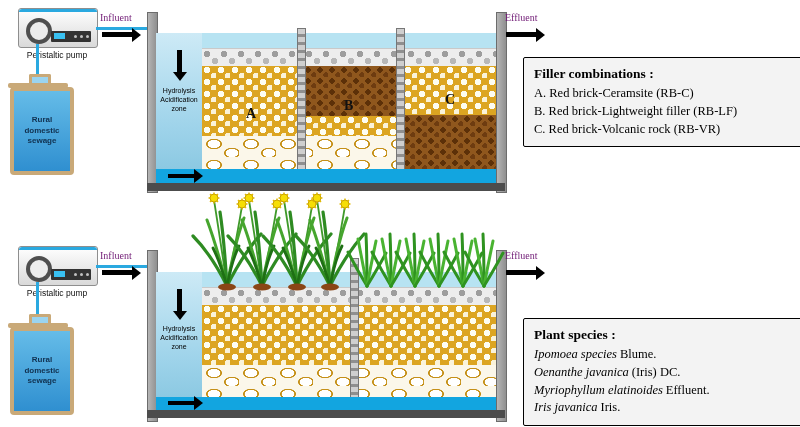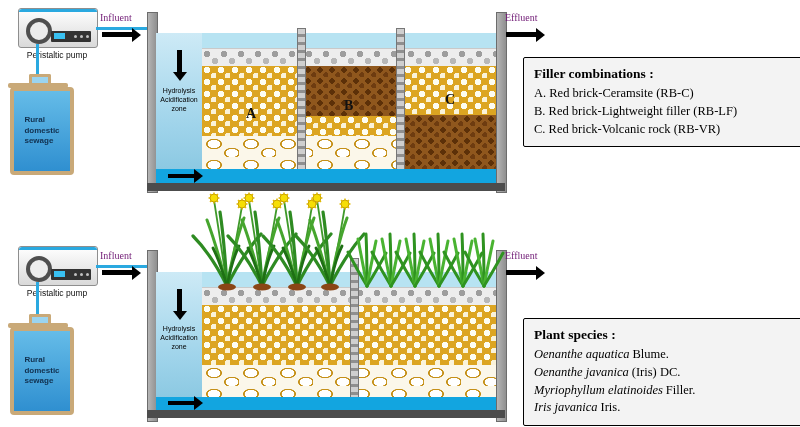--- a/index.html
+++ b/index.html
@@ -18,21 +18,21 @@
   .pump-top{position:absolute;left:0;top:0;right:0;height:3px;background:#2aa9e0;border-radius:3px 3px 0 0;}
   .pump-rotor{position:absolute;left:7px;top:9px;width:18px;height:18px;border-radius:50%;border:4px solid #4e4e4e;background:#ececec;}
   .pump-panel{position:absolute;left:32px;top:22px;width:40px;height:11px;background:#333;border-radius:1px;}
   .pump-screen{position:absolute;left:3px;top:2px;width:11px;height:6px;background:#39c1f2;}
   .pump-btn{position:absolute;top:4px;width:3px;height:3px;background:#c2c2c2;border-radius:50%;}
 
   
   .tank-neck{width:16px;height:11px;border:3px solid #c9a978;border-bottom:none;background:#9ad4f0;border-radius:2px 2px 0 0;}
   .tank-rim{width:60px;height:5px;background:#c9a978;border-radius:2px;}
   .sewage-tank{width:56px;height:80px;border:4px solid #c9a978;border-radius:4px;background:linear-gradient(180deg,#65bce8,#2f8fd0);display:flex;align-items:center;justify-content:center;}
-  .sewage-text{font-size:8px;font-weight:bold;color:#11304f;white-space:pre-line;line-height:1.35;}
+  .sewage-text{font-size:8px;font-weight:bold;color:#11304f;text-align:center;white-space:pre-line;line-height:1.35;}
 
   
   .tube{background:#2aa9e0;}
   .wall{width:9px;background:linear-gradient(90deg,#b5b5b5,#8f8f8f);border:1px solid #6c6c6c;}
   .tank-base{height:8px;background:#4c4c4c;}
   .divider{width:7px;background:repeating-linear-gradient(180deg,#cfcfcf 0 5px,#8f8f8f 5px 8px);border:1px solid #777;}
   .water{background:#b7e3f2;}
   .zone{width:46px;background:linear-gradient(180deg,#cdeaf6 0%,#9ed3ea 70%,#8cc9e2 100%);}
   .bstrip{background:#12a5e0;}
 
@@ -246,27 +246,27 @@
       <use href="#iris" x="261" y="98"></use>
       <use href="#iris" x="282" y="98"></use>
     </svg>
 
     <div class="abs flow-label" style="left:505px;top:250px;width:52px;">Effluent</div>
     <div class="abs harrow" style="left:506px;top:270px;width:30px;"></div>
 
     <div class="abs legend" style="left:523px;top:318px;width:274px;">
       <div class="legend-title">Plant species :</div>
       <div class="legend-item">
-        <span class="it">Oenanthe aquatica</span><span class="reg">Blume.</span>
+        <span class="it">Ipomoea species</span><span class="reg">Blume.</span>
       </div>
       <div class="legend-item">
         <span class="it">Oenanthe javanica</span><span class="reg">(Iris) DC.</span>
       </div>
       <div class="legend-item">
-        <span class="it">Myriophyllum elatinoides</span><span class="reg">Filler.</span>
+        <span class="it">Myriophyllum elatinoides</span><span class="reg">Effluent.</span>
       </div>
       <div class="legend-item">
         <span class="it">Iris javanica</span><span class="reg">Iris.</span>
       </div>
     </div>
   </div>
 
 </div>
 
 </body></html>

